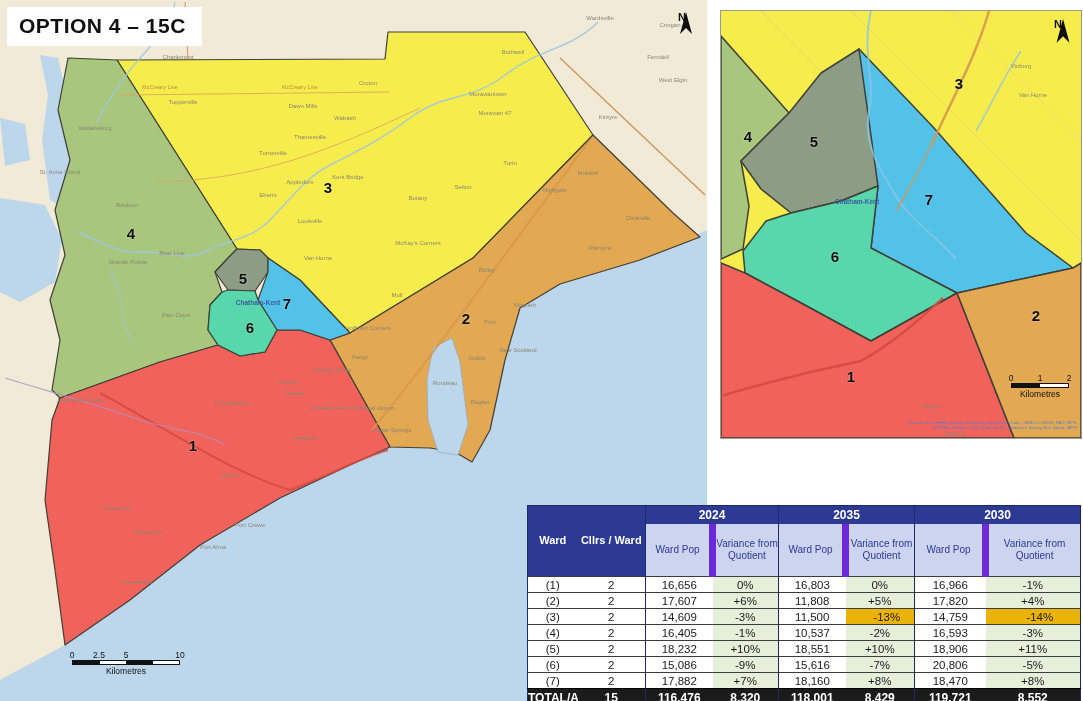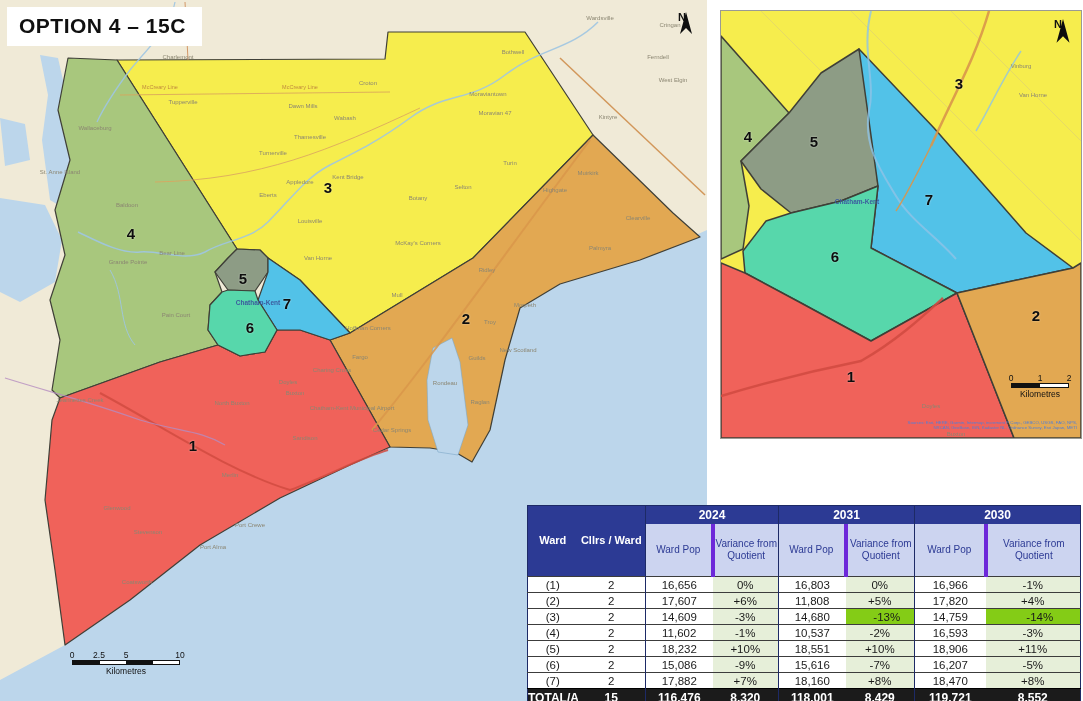--- a/index.html
+++ b/index.html
@@ -34,25 +34,25 @@
   
   #inset-credits{position:absolute;right:4px;bottom:8px;width:260px;text-align:right;
     font-size:6px;line-height:1.2;color:#4f7fd9;transform:scale(.72);transform-origin:bottom right;}
   
   #table-wrap{position:absolute;left:527px;top:505px;width:556px;height:196px;background:#ffffff;z-index:20;}
   #pop-table{border-collapse:collapse;table-layout:fixed;width:553px;}
   #pop-table th,#pop-table td{padding:0;text-align:center;overflow:hidden;}
   #pop-table .corner{background:#2c3a94;color:#fff;font-size:11px;font-weight:bold;line-height:1.2;}
   #pop-table .yr{background:#2c3a94;color:#fff;font-size:12px;font-weight:bold;height:18px;border-left:1.5px solid #2c3a94;}
   #pop-table .sub{background:#ccd4f0;color:#2c3a94;font-size:10px;font-weight:normal;height:52px;line-height:1.2;}
-  #pop-table .sub.gapl{border-left:4px solid #6d28d9;}
+  #pop-table .sub.gapl{border-left:7px solid #6d28d9;}
   #pop-table td{background:#fff;font-size:11.5px;color:#1a1a1a;height:15px;border-top:1px solid #3c3c3c;}
   #pop-table .gstart{border-left:1.5px solid #1d2a66;}
   #pop-table td.green{background:#e6efd9;}
-  #pop-table td.orange{background:#84cc16;padding-left:14px;}
+  #pop-table td.orange{background:#eab308;padding-left:14px;}
   #pop-table tr.total td{background:#1b1b1b;color:#fff;font-weight:bold;font-size:12px;height:17px;border-top:1.5px solid #000;}
   #pop-table{border:1.5px solid #1d2a66;}
 </style>
 </head>
 <body>
 
 <div id="main-map">
   <svg id="main-svg" width="707" height="701" viewBox="0 0 707 701">
       <rect x="0" y="0" width="707" height="701" fill="#f0ead7"></rect>
       <polygon points="40,55 58,58 72,120 80,180 70,212 50,200 42,140 48,95" fill="#bcd6eb"></polygon>
@@ -240,21 +240,21 @@
         <col style="width: 67px;">
         <col style="width: 69px;">
         <col style="width: 71px;">
         <col style="width: 95px;">
       </colgroup>
       <thead>
         <tr>
           <th class="corner" rowspan="2">Ward</th>
           <th class="corner" rowspan="2">Cllrs / Ward</th>
           <th class="yr gstart" colspan="2">2024</th>
-          <th class="yr gstart" colspan="2">2031</th>
+          <th class="yr gstart" colspan="2">2035</th>
           <th class="yr gstart" colspan="2">2030</th>
         </tr>
         <tr>
           <th class="sub gstart">Ward Pop</th>
           <th class="sub gapl">Variance from Quotient</th>
           <th class="sub gstart">Ward Pop</th>
           <th class="sub gapl">Variance from Quotient</th>
           <th class="sub gstart">Ward Pop</th>
           <th class="sub gapl">Variance from Quotient</th>
         </tr>
@@ -278,29 +278,29 @@
           <td class="gstart">11,808</td>
           <td class="green">+5%</td>
           <td class="gstart">17,820</td>
           <td class="green">+4%</td>
         </tr>
         <tr>
           <td>(3)</td>
           <td>2</td>
           <td class="gstart">14,609</td>
           <td class="green">-3%</td>
-          <td class="gstart">14,680</td>
+          <td class="gstart">11,500</td>
           <td class="orange">-13%</td>
           <td class="gstart">14,759</td>
           <td class="orange">-14%</td>
         </tr>
         <tr>
           <td>(4)</td>
           <td>2</td>
-          <td class="gstart">11,602</td>
+          <td class="gstart">16,405</td>
           <td class="green">-1%</td>
           <td class="gstart">10,537</td>
           <td class="green">-2%</td>
           <td class="gstart">16,593</td>
           <td class="green">-3%</td>
         </tr>
         <tr>
           <td>(5)</td>
           <td>2</td>
           <td class="gstart">18,232</td>
@@ -310,21 +310,21 @@
           <td class="gstart">18,906</td>
           <td class="green">+11%</td>
         </tr>
         <tr>
           <td>(6)</td>
           <td>2</td>
           <td class="gstart">15,086</td>
           <td class="green">-9%</td>
           <td class="gstart">15,616</td>
           <td class="green">-7%</td>
-          <td class="gstart">16,207</td>
+          <td class="gstart">20,806</td>
           <td class="green">-5%</td>
         </tr>
         <tr>
           <td>(7)</td>
           <td>2</td>
           <td class="gstart">17,882</td>
           <td class="green">+7%</td>
           <td class="gstart">18,160</td>
           <td class="green">+8%</td>
           <td class="gstart">18,470</td>

